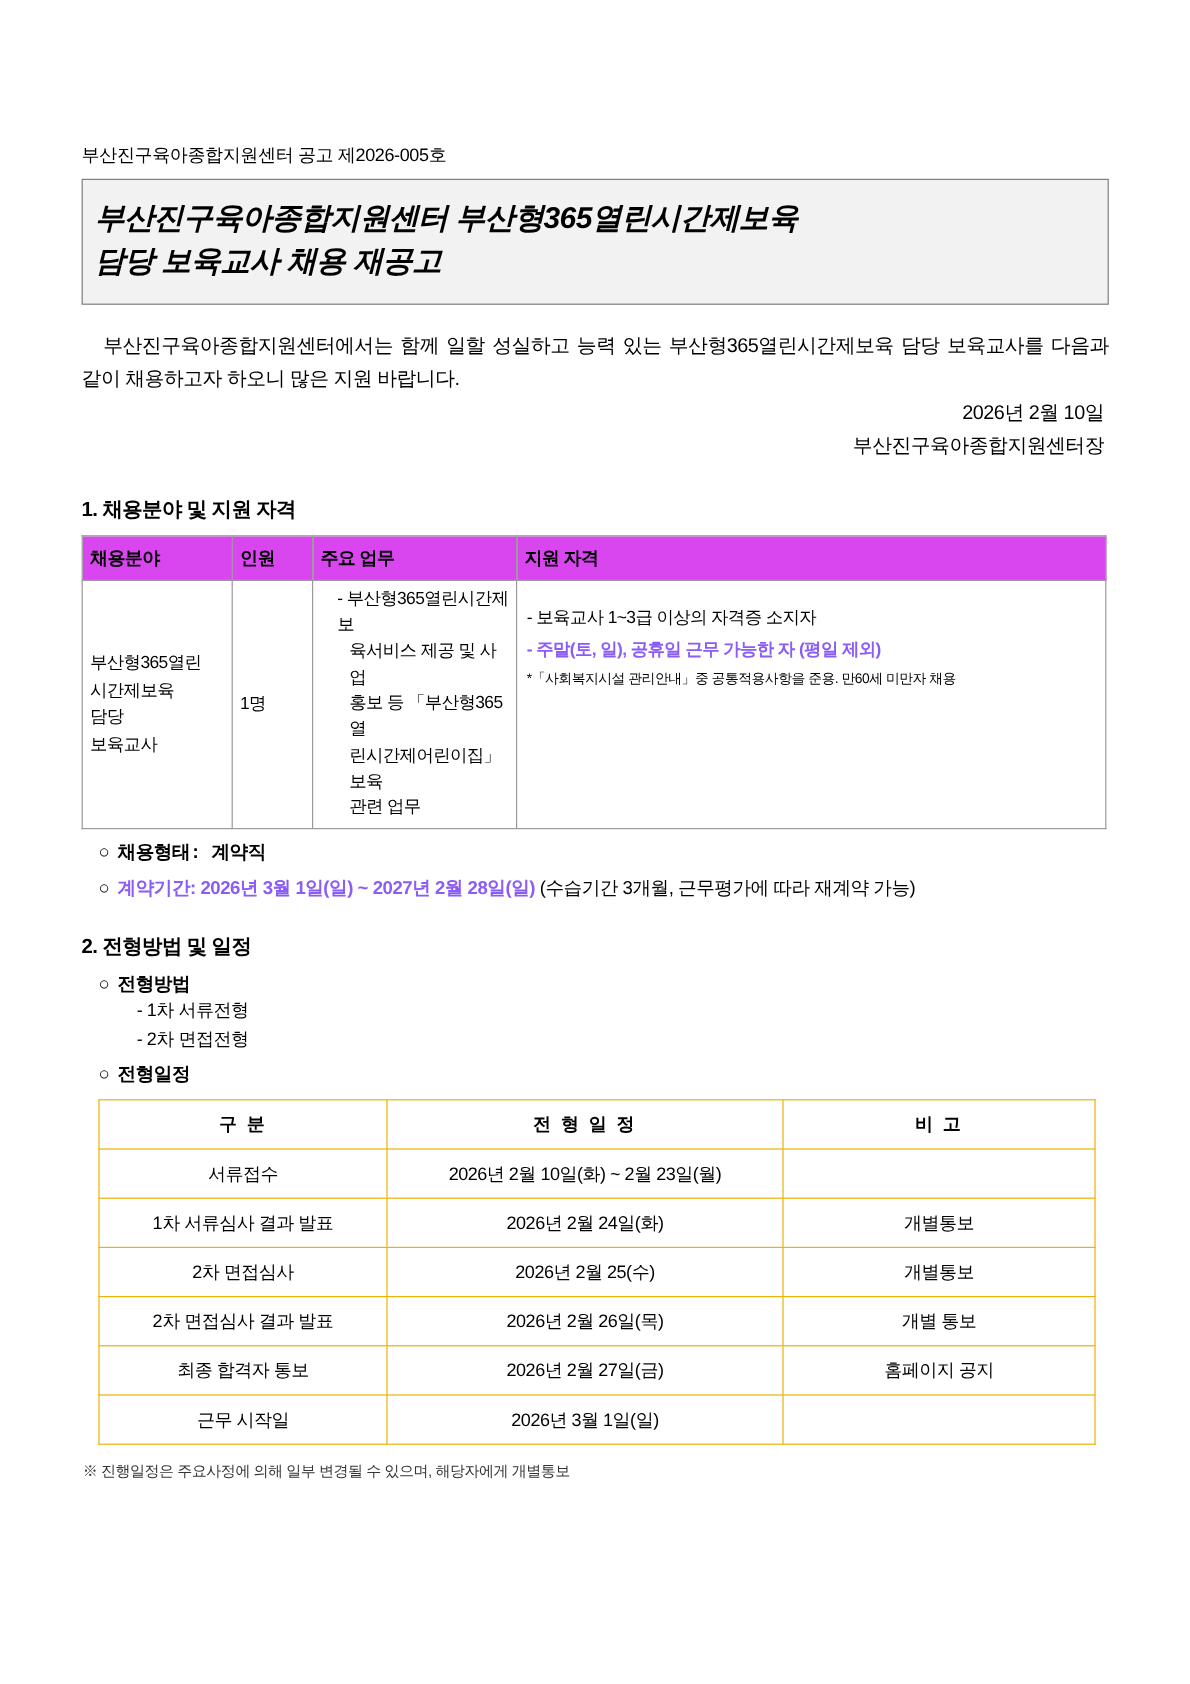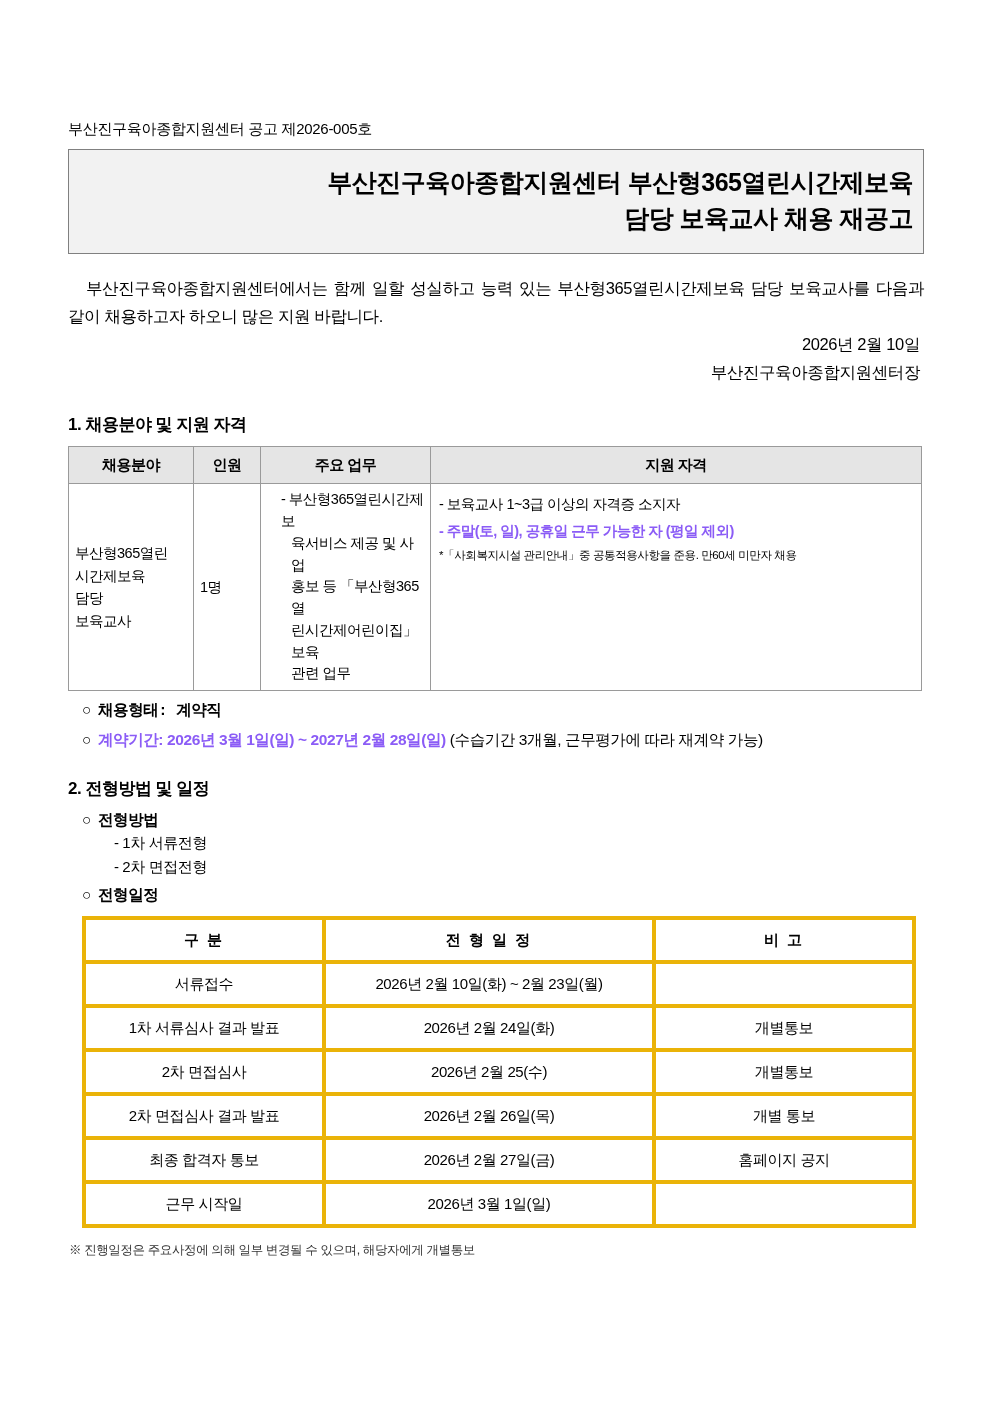--- a/index.html
+++ b/index.html
@@ -19,22 +19,23 @@
     box-sizing: border-box;
   }
   .doc-number {
     font-size: 15px;
     letter-spacing: -0.3px;
     margin-bottom: 10px;
   }
   .title-box {
     border: 1px solid #808080;
     background: #f2f2f2;
-    text-align: right;
+    text-align: left;
     padding: 14px 10px 16px 10px;
+    font-style: italic;
   }
   .title-line {
     font-size: 25px;
     font-weight: bold;
     letter-spacing: -0.5px;
     line-height: 1.45;
   }
   .intro {
     margin-top: 20px;
     font-size: 16.5px;
@@ -64,30 +65,30 @@
   }
   table.t1 { width: 853px; margin-left: 0; }
   .t1 th, .t1 td {
     border: 1px solid #9a9a9a;
     font-size: 14.5px;
     letter-spacing: -0.5px;
     padding: 5px 6px;
     vertical-align: middle;
   }
   .t1 th {
-    background: #e5e5e5;
-    font-weight: bold;
-    text-align: center;
+    background: #d946ef;
+    font-weight: bold;
+    text-align: left;
     height: 26px;
     font-size: 15px;
     margin-top: 36px;
   }
   .t1 td.c { line-height: 1.55; }
   .t1 td.duty { text-align: left; line-height: 1.5; padding-left: 20px; }
-  .t1 td.qual { text-align: left; line-height: 1.55; padding-left: 8px; vertical-align: top; padding-top: 9px;}
+  .t1 td.qual { text-align: left; line-height: 1.55; padding-left: 8px; vertical-align: top; padding-top: 20px;}
   .red { color: #8b5cf6; font-weight: bold; }
   .small-note {
     font-size: 11.5px;
     letter-spacing: -0.4px;
     color: #000;
   }
   .bullet-row {
     font-size: 15.5px;
     letter-spacing: -0.4px;
     margin-top: 9px;
@@ -100,21 +101,21 @@
     font-size: 15px;
     letter-spacing: -0.4px;
     line-height: 1.6;
   }
   table.t2 {
     width: 830px;
     margin-left: 14px;
     margin-top: 10px;
   }
   .t2 th, .t2 td {
-    border: 4px solid #eab308;
+    border: 1px solid #eab308;
     font-size: 15px;
     letter-spacing: -0.4px;
     text-align: center;
     padding: 9px 4px;
     height: 22px;
   }
   .t2 th {
     font-weight: bold;
     letter-spacing: 2px;
   }

